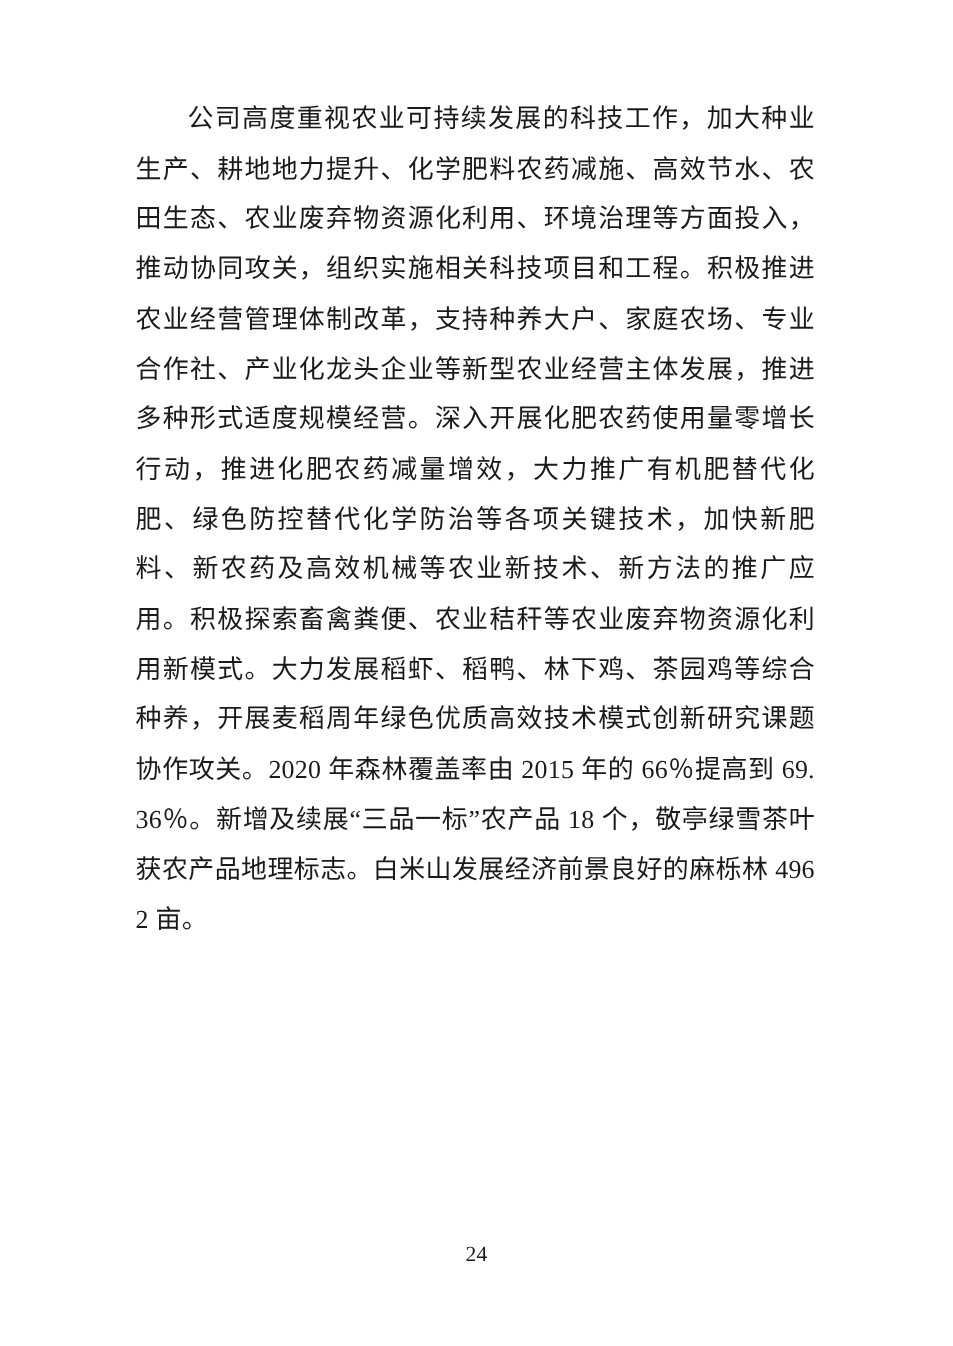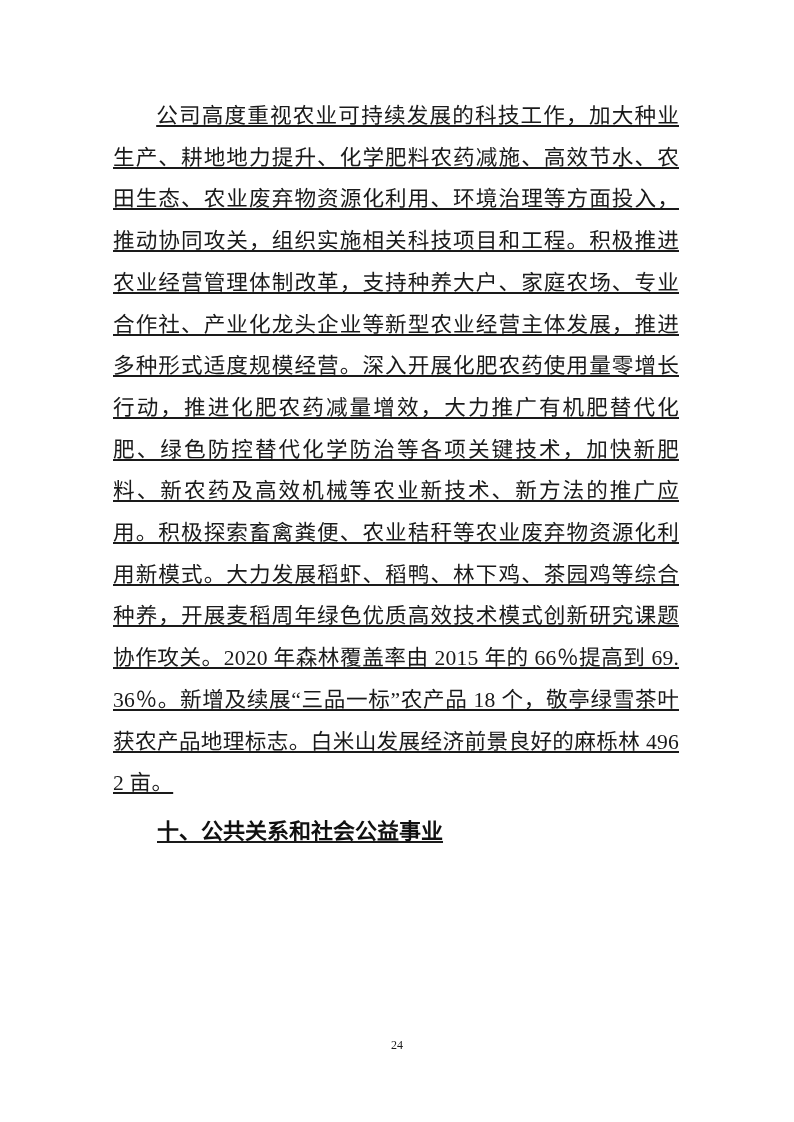--- a/index.html
+++ b/index.html
@@ -13,23 +13,22 @@
     height: 1122px;
     margin: 0 auto;
     background: #ffffff;
     overflow: hidden;
     color: #1a1a1a;
     font-family: "Liberation Serif", "DejaVu Serif", serif;
   }
   .content {
     position: absolute;
     left: 113px;
-    top: 96px;
+    top: 79px;
     width: 566px;
-    text-decoration: underline;
   }
   .body-para {
     margin: 0;
     font-size: 21.6px;
     line-height: 41.7px;
     text-align: justify;
     text-indent: 2em;
     letter-spacing: 0.2px;
     word-break: break-all;
   }
@@ -45,31 +44,30 @@
   .leadin {
     font-weight: bold;
     margin-right: 1em;
   }
   .page-number {
     position: absolute;
     top: 1036px;
     left: 0;
     width: 100%;
     text-align: center;
-    font-size: 12px;
+    font-size: 18px;
     line-height: 18px;
     color: #1a1a1a;
     font-family: "Liberation Serif", "DejaVu Serif", serif;
   }
 </style>
 </head>
 <body>
 
 <div class="page">
   <div class="content">
     <p class="body-para">公司高度重视农业可持续发展的科技工作，加大种业生产、耕地地力提升、化学肥料农药减施、高效节水、农田生态、农业废弃物资源化利用、环境治理等方面投入，推动协同攻关，组织实施相关科技项目和工程。积极推进农业经营管理体制改革，支持种养大户、家庭农场、专业合作社、产业化龙头企业等新型农业经营主体发展，推进多种形式适度规模经营。深入开展化肥农药使用量零增长行动，推进化肥农药减量增效，大力推广有机肥替代化肥、绿色防控替代化学防治等各项关键技术，加快新肥料、新农药及高效机械等农业新技术、新方法的推广应用。积极探索畜禽粪便、农业秸秆等农业废弃物资源化利用新模式。大力发展稻虾、稻鸭、林下鸡、茶园鸡等综合种养，开展麦稻周年绿色优质高效技术模式创新研究课题协作攻关。2020 年森林覆盖率由 2015 年的 66％提高到 69.36％。新增及续展“三品一标”农产品 18 个，敬亭绿雪茶叶获农产品地理标志。白米山发展经济前景良好的麻栎林 4962 亩。</p>
 
-    <h2 class="section-heading">十、公共关系和社会公益事业</h2>
 
   </div>
 
   <div class="page-number">24</div>
 </div>
 
 </body></html>

